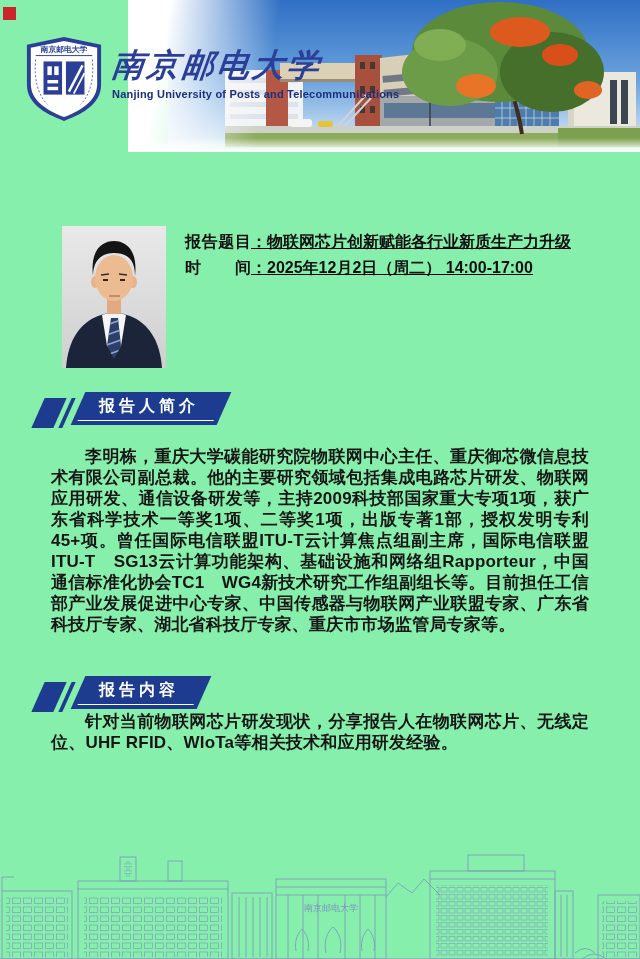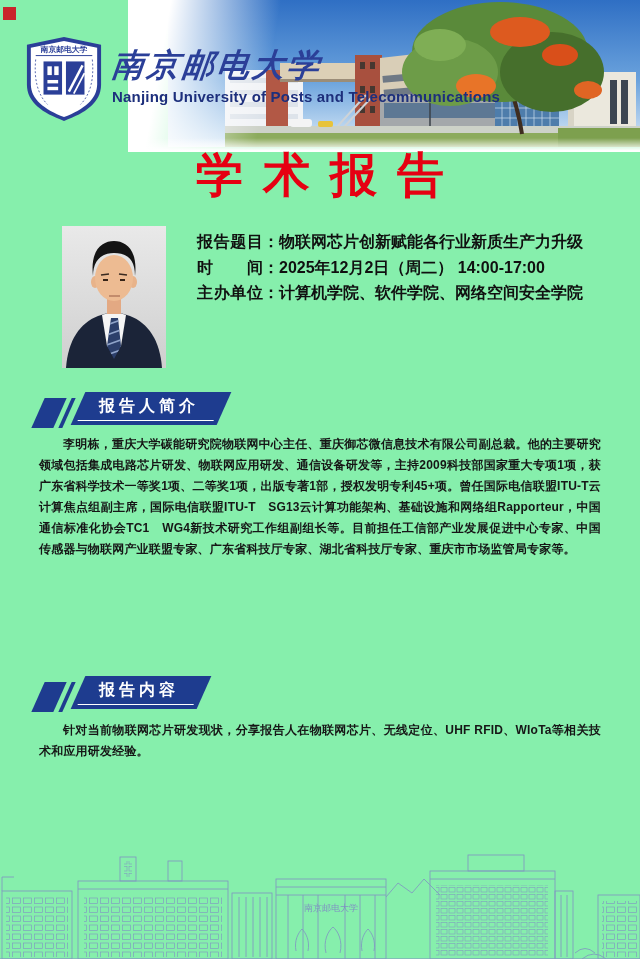--- a/index.html
+++ b/index.html
@@ -16,49 +16,49 @@
                 background:linear-gradient(100deg,#ffffff 22%,rgba(255,255,255,0) 78%); }
   .fade-bottom{ position:absolute; top:138px; left:140px; right:0; height:14px;
                 background:linear-gradient(rgba(255,255,255,0),#ffffff 90%); }
   .corner-mark{ position:absolute; top:7px; left:3px; width:13px; height:13px; background:#c9252b; }
 
   .logo { position:absolute; top:36px; left:24px; display:flex; align-items:flex-start; }
   .logo-texts { margin-left:8px; padding-top:12px; }
   .logo-cn { font-family:"DejaVu Serif", serif; font-weight:bold; font-style:italic;
              font-size:32px; line-height:1.1; color:#2b3f98; letter-spacing:3px;
              transform:skewX(-6deg); white-space:nowrap; }
-  .logo-en { margin-top:5px; font-size:15px; font-weight:bold; color:#1d2f7c;
+  .logo-en { margin-top:5px; font-size:11px; font-weight:bold; color:#1d2f7c;
              letter-spacing:0.2px; white-space:nowrap; }
 
   .main-title { position:absolute; top:144px; left:0; width:640px; text-align:center;
                 font-size:47px; font-weight:900; color:#e60012;
                 letter-spacing:20px; text-indent:20px; white-space:nowrap; }
 
   
   .info { position:absolute; top:226px; left:62px; width:560px; display:flex; }
   .portrait { width:104px; height:142px; flex:none; }
-  .info-rows { margin-left:31px; padding-top:3px; }
+  .info-rows { margin-left:19px; padding-top:3px;text-decoration:underline; }
   .info-row { font-size:16px; font-weight:bold; color:#101010; line-height:25.6px; white-space:nowrap; }
   .info-label { display:inline-block; width:66px; text-align:justify; text-align-last:justify; }
 
   
   .sec-header { position:absolute; left:38px; display:flex; align-items:flex-start; height:38px; }
   .slash-a { width:22px; height:30px; background:#1e3c8f; transform:skewX(-24deg); margin-top:6px; margin-right:5px; }
   .slash-b { width:3.5px; height:30px; background:#1e3c8f; transform:skewX(-24deg); margin-top:6px; margin-right:9px; }
   .sec-pill { position:relative; background:#1e3c8f; transform:skewX(-24deg); padding:4px 26px 8px 20px; }
   .sec-pill::after { content:""; position:absolute; left:5px; right:5px; bottom:4px; height:1.5px; background:#fff; }
   .sec-pill .txt { display:inline-block; transform:skewX(24deg); color:#fff;
                    font-size:16px; font-weight:bold; letter-spacing:4px; white-space:nowrap; }
   .sec-profile { top:392px; }
   .sec-content { top:676px; }
 
   
   .bio     { position:absolute; top:430px; left:35px; width:570px; }
-  .content { position:absolute; top:716px; left:35px; width:570px; }
-  .bio p, .content p { margin:4px; font-size:12px; line-height:21px; font-weight:600;
+  .content { position:absolute; top:695px; left:35px; width:570px; }
+  .bio p, .content p { margin:16px; font-size:17px; line-height:21px; font-weight:600;
                        color:#161616; text-align:justify; text-indent:2em; letter-spacing:0.2px; }
 
   
   .watermark { position:absolute; left:0; bottom:0; width:640px; height:108px; }
 </style>
 </head>
 <body>
 
 <div class="poster">
 
@@ -169,21 +169,20 @@
       <line x1="51" y1="59" x2="62" y2="38" stroke="#ffffff" stroke-width="1.8"></line>
       <path d="M12,24 C10,44 14,60 24,70" stroke="#2b3f98" stroke-width="0.8" fill="none" stroke-dasharray="2 2"></path>
       <path d="M70,24 C72,44 68,60 58,70" stroke="#2b3f98" stroke-width="0.8" fill="none" stroke-dasharray="2 2"></path>
     </svg>
     <div class="logo-texts">
       <div class="logo-cn">南京邮电大学</div>
       <div class="logo-en">Nanjing University of Posts  and Telecommunications</div>
     </div>
   </div>
 
-  <div class="main-title">学术报告</div>
 
   <div class="info">
     <svg class="portrait" viewBox="0 0 104 142">
       <defs>
         <linearGradient id="bgG" x1="0" y1="0" x2="0" y2="1">
           <stop offset="0" stop-color="#e9e9e9"></stop>
             <stop offset="1" stop-color="#cfcfcf"></stop>
         </linearGradient>
         <clipPath id="tieClip">
             <polygon points="49,92 56,92 59,120 52,133 45,120"></polygon>
@@ -210,21 +209,20 @@
       </g>
       <g stroke="#221209" stroke-width="1.8" fill="none">
         <line x1="41" y1="54" x2="46" y2="54"></line>
           <line x1="58" y1="54" x2="63" y2="54"></line>
       </g>
       <line x1="47" y1="70" x2="58" y2="70" stroke="#b0795c" stroke-width="1.4"></line>
     </svg>
     <div class="info-rows">
       <div class="info-row"><span class="info-label">报告题目</span><span>：</span><span>物联网芯片创新赋能各行业新质生产力升级</span></div>
       <div class="info-row"><span class="info-label">时间</span><span>：</span><span>2025年12月2日（周二） 14:00-17:00</span></div>
-      <div class="info-row"><span class="info-label">主办单位</span><span>：</span><span>计算机学院、软件学院、网络空间安全学院</span></div>
     </div>
   </div>
 
   <div class="sec-header sec-profile">
     <span class="slash-a"></span>
     <span class="slash-b"></span>
     <div class="sec-pill">
       <span class="txt">报告人简介</span>
     </div>
   </div>

